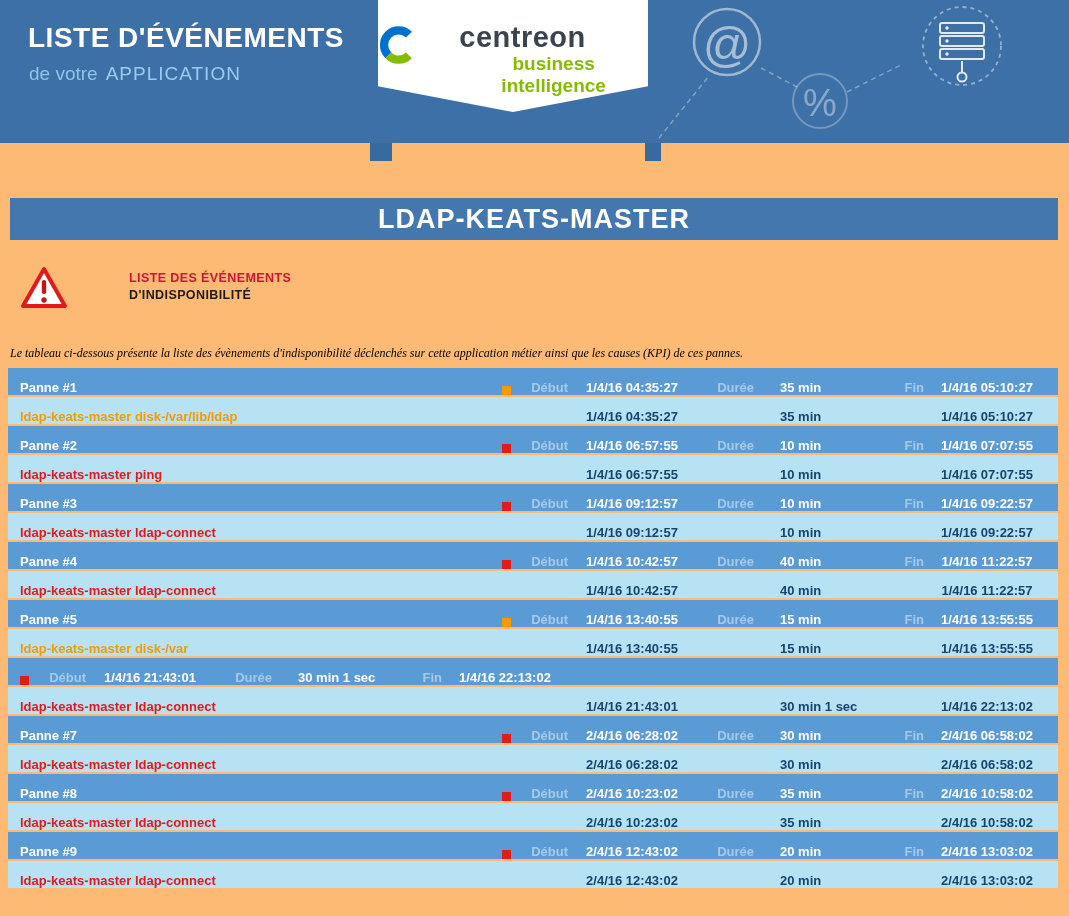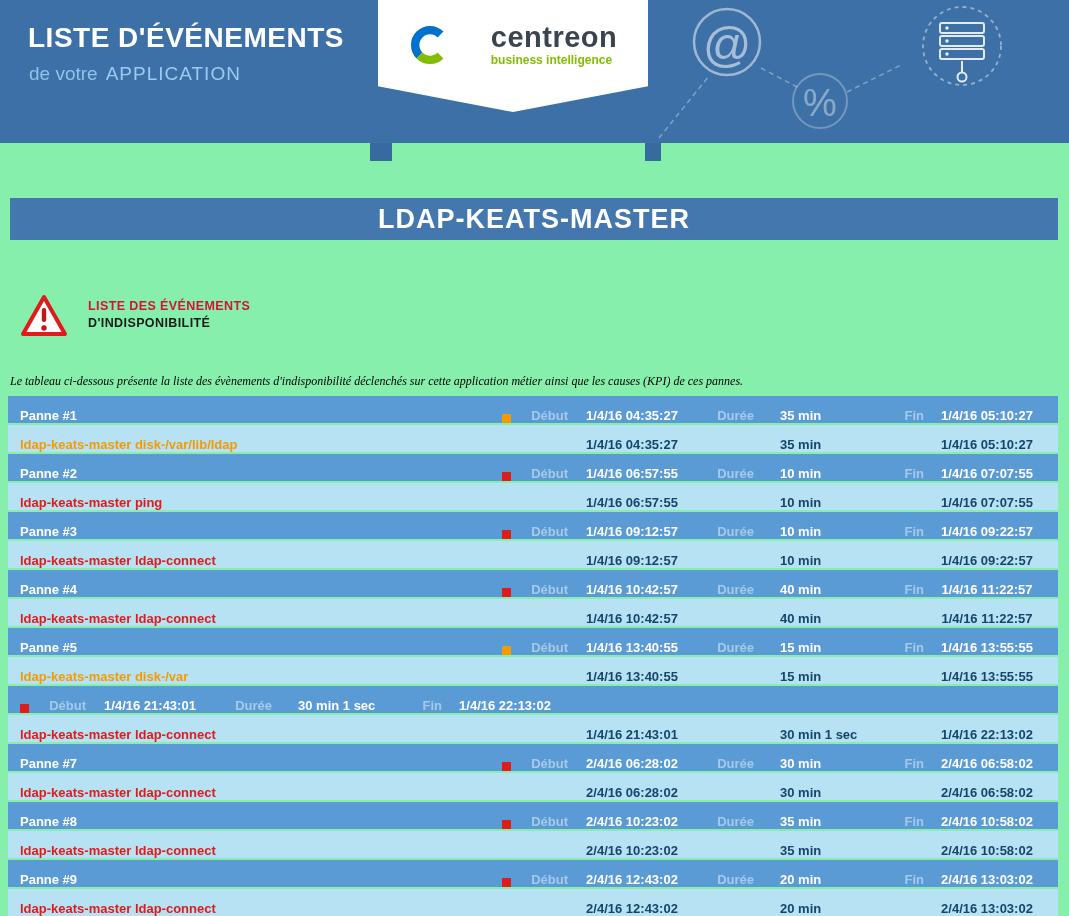--- a/index.html
+++ b/index.html
@@ -1,45 +1,45 @@
 <!DOCTYPE html>
 <html><head>
 <meta charset="utf-8">
 <style>
   * { box-sizing: border-box; }
   body { margin:0; background:#fff; font-family:"Liberation Sans", sans-serif; }
-  .page { position:relative; width:1069px; height:916px; background:#86efac; overflow:hidden; }
+  .page { position:relative; width:1069px; height:916px; background:#fdba74; overflow:hidden; }
 
   
   .header { position:relative; height:143px; background:#3d70a6; }
   .h-title { padding:22px 0 0 28px; color:#fff; font-size:28px; font-weight:bold; letter-spacing:.5px; }
   .h-sub { padding:9px 0 0 29px; color:#8ec4ea; font-size:19px; }
   .h-sub .app { font-weight:normal; letter-spacing:1px; margin-left:8px; color:#9bcbf0; }
   .h-dates { padding:20px 0 0 29px; color:#fff; font-size:15.5px; font-weight:bold; }
   .h-dates .sched { margin-left:72px; }
   .deco { position:absolute; top:0; right:0; width:420px; height:143px; pointer-events:none; }
 
   
   .ribbon { position:absolute; left:378px; top:0; width:270px; height:112px; background:#fff; z-index:5;
             clip-path:polygon(0 0, 100% 0, 100% 77%, 50% 100%, 0 77%);
             display:flex; align-items:flex-start; justify-content:center; padding-top:22px; }
   .logo-wrap { display:flex; align-items:flex-start;gap:30px; }
   .logo-mark { margin:2px 10px 0 0; }
   .logo-name { color:#3b444e; font-size:29px; font-weight:bold; letter-spacing:.5px; line-height:30px; }
-  .logo-sub { color:#84bd00; font-size:12px; font-weight:bold; margin-top:1px; }
+  .logo-sub { color:#84bd00; font-size:19px; font-weight:bold; margin-top:1px;text-align:center; }
   .tail { position:absolute; top:143px; height:18px; background:#376a9f; z-index:1; }
   .tail-l { left:370px; width:22px; }
   .tail-r { left:645px; width:16px; }
 
   
   .app-banner { margin:55px 11px 0 10px; height:42px; background:#4377ad; display:flex; align-items:center;
                 justify-content:center; color:#fff; font-size:27px; font-weight:bold; letter-spacing:1px; }
 
   
-  .warning { display:flex; align-items:flex-start; margin:52px 0 0 18px; }
+  .warning { display:flex; align-items:flex-start; margin:24px 0 0 18px;gap:41px; }
   .warning-texts { margin:7px 0 0 18px; }
   .w1 { color:#d01534; font-weight:bold; font-size:12.5px; letter-spacing:.4px; }
   .w2 { color:#1b1b1b; font-weight:bold; font-size:12.5px; letter-spacing:.4px; margin-top:3px; }
 
   
   .description { margin:34px 10px 7px 10px; font-family:"Liberation Serif", serif; font-style:italic;
                  font-size:12px; color:#000; }
 
   
   .events-table { margin:0 11px 0 8px; }

